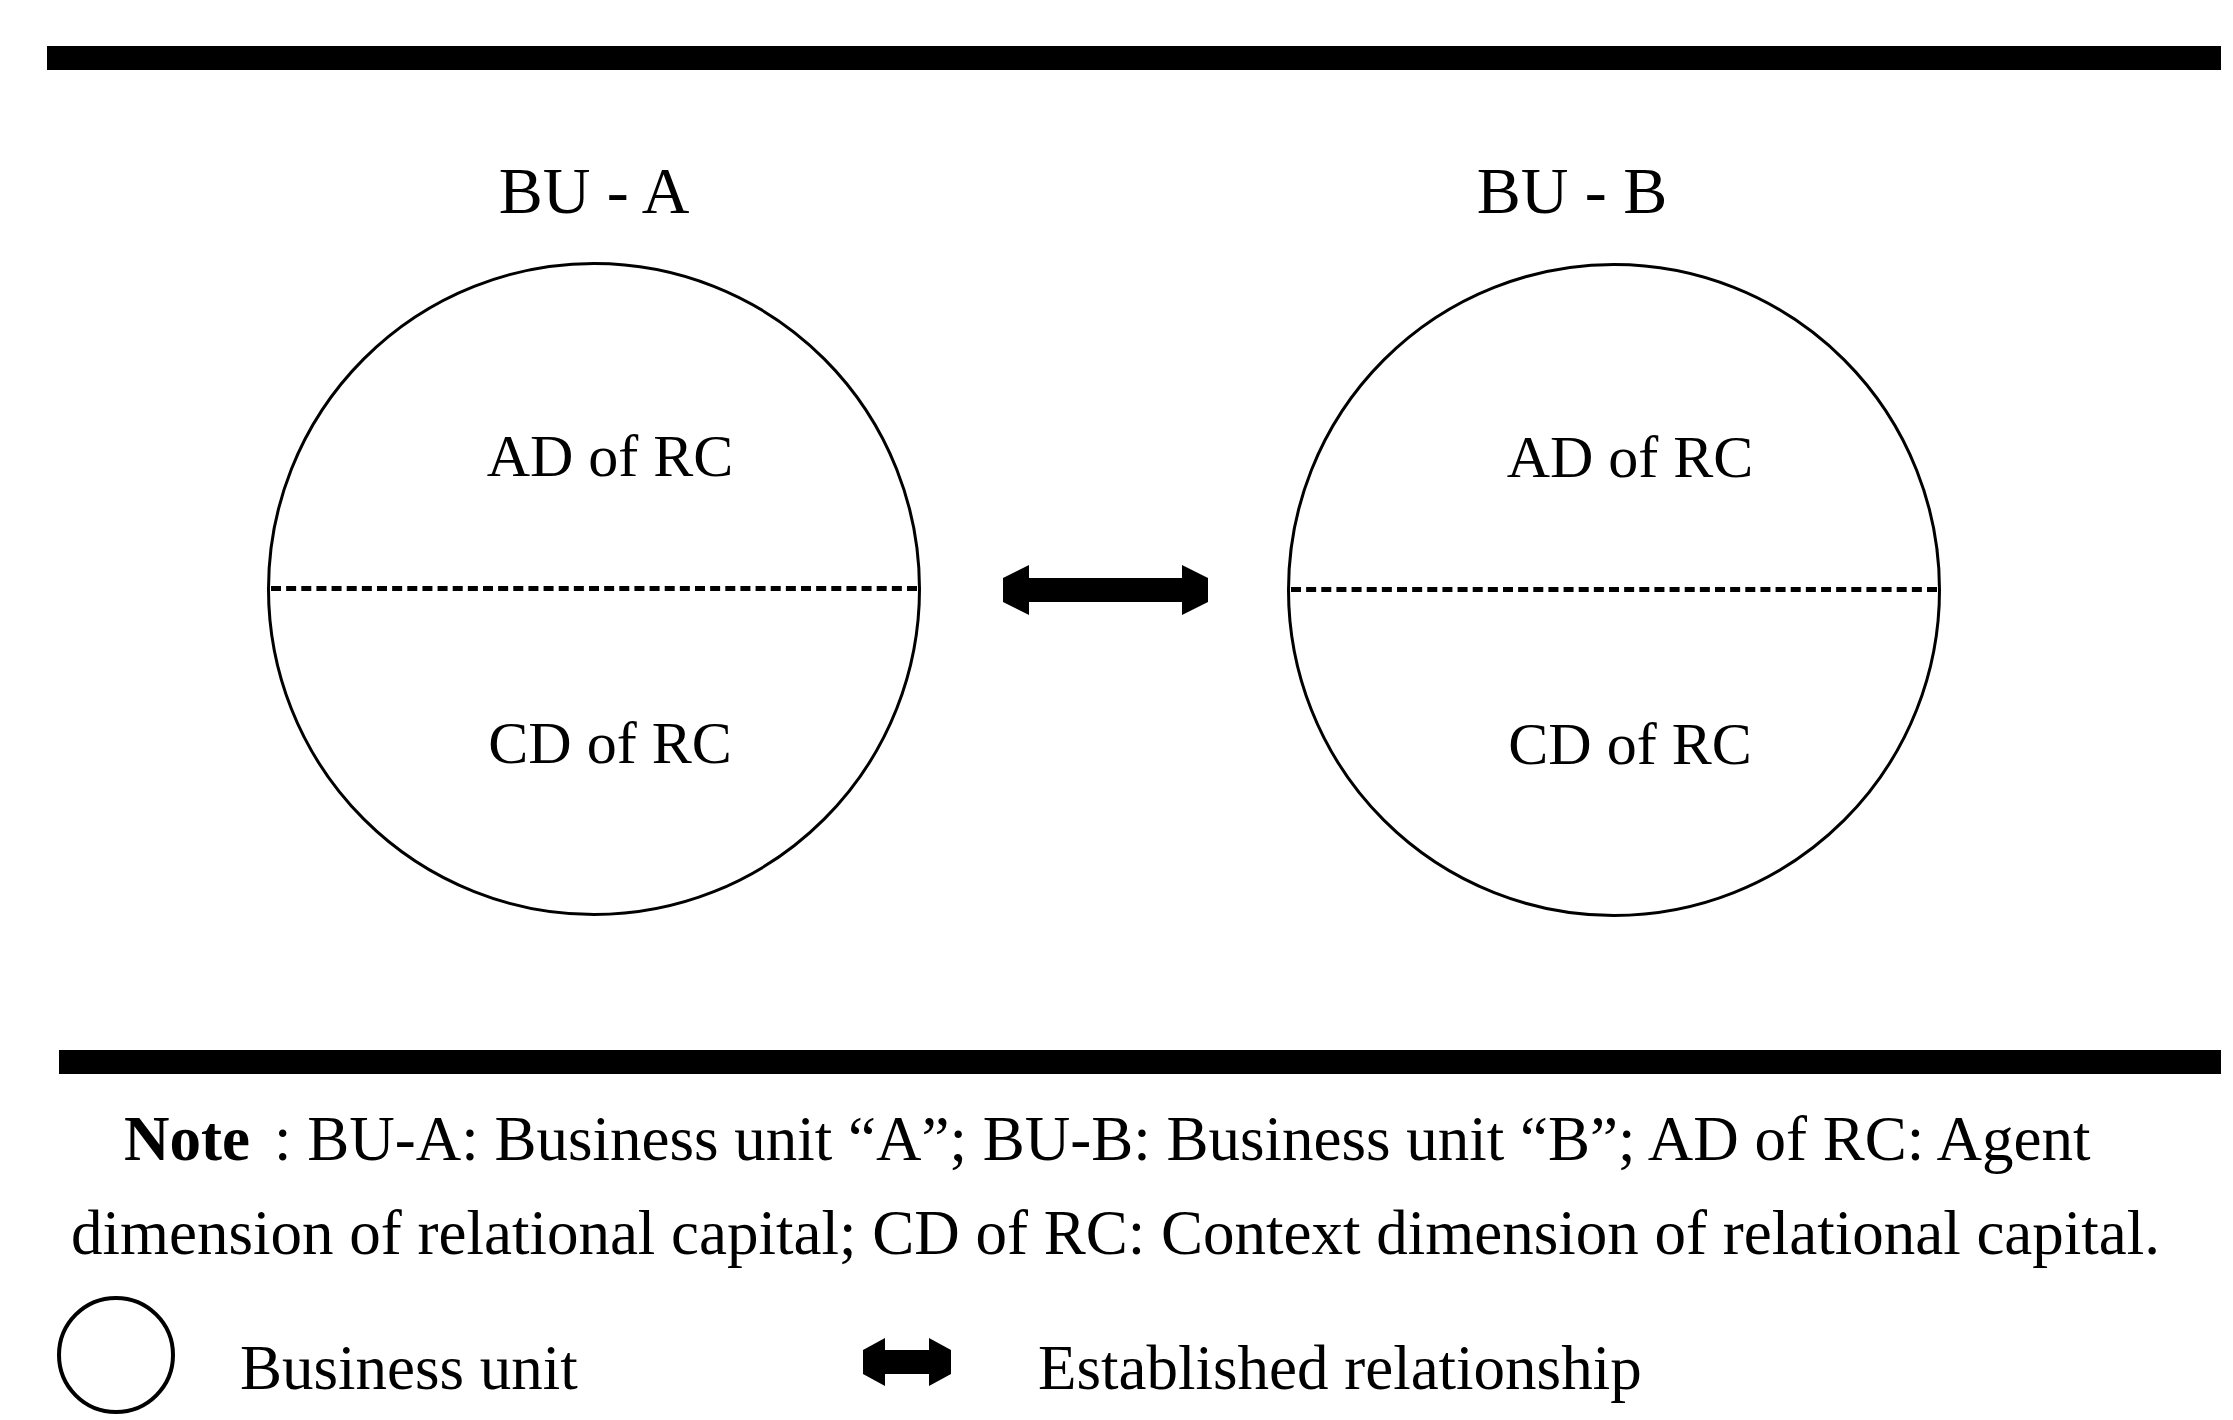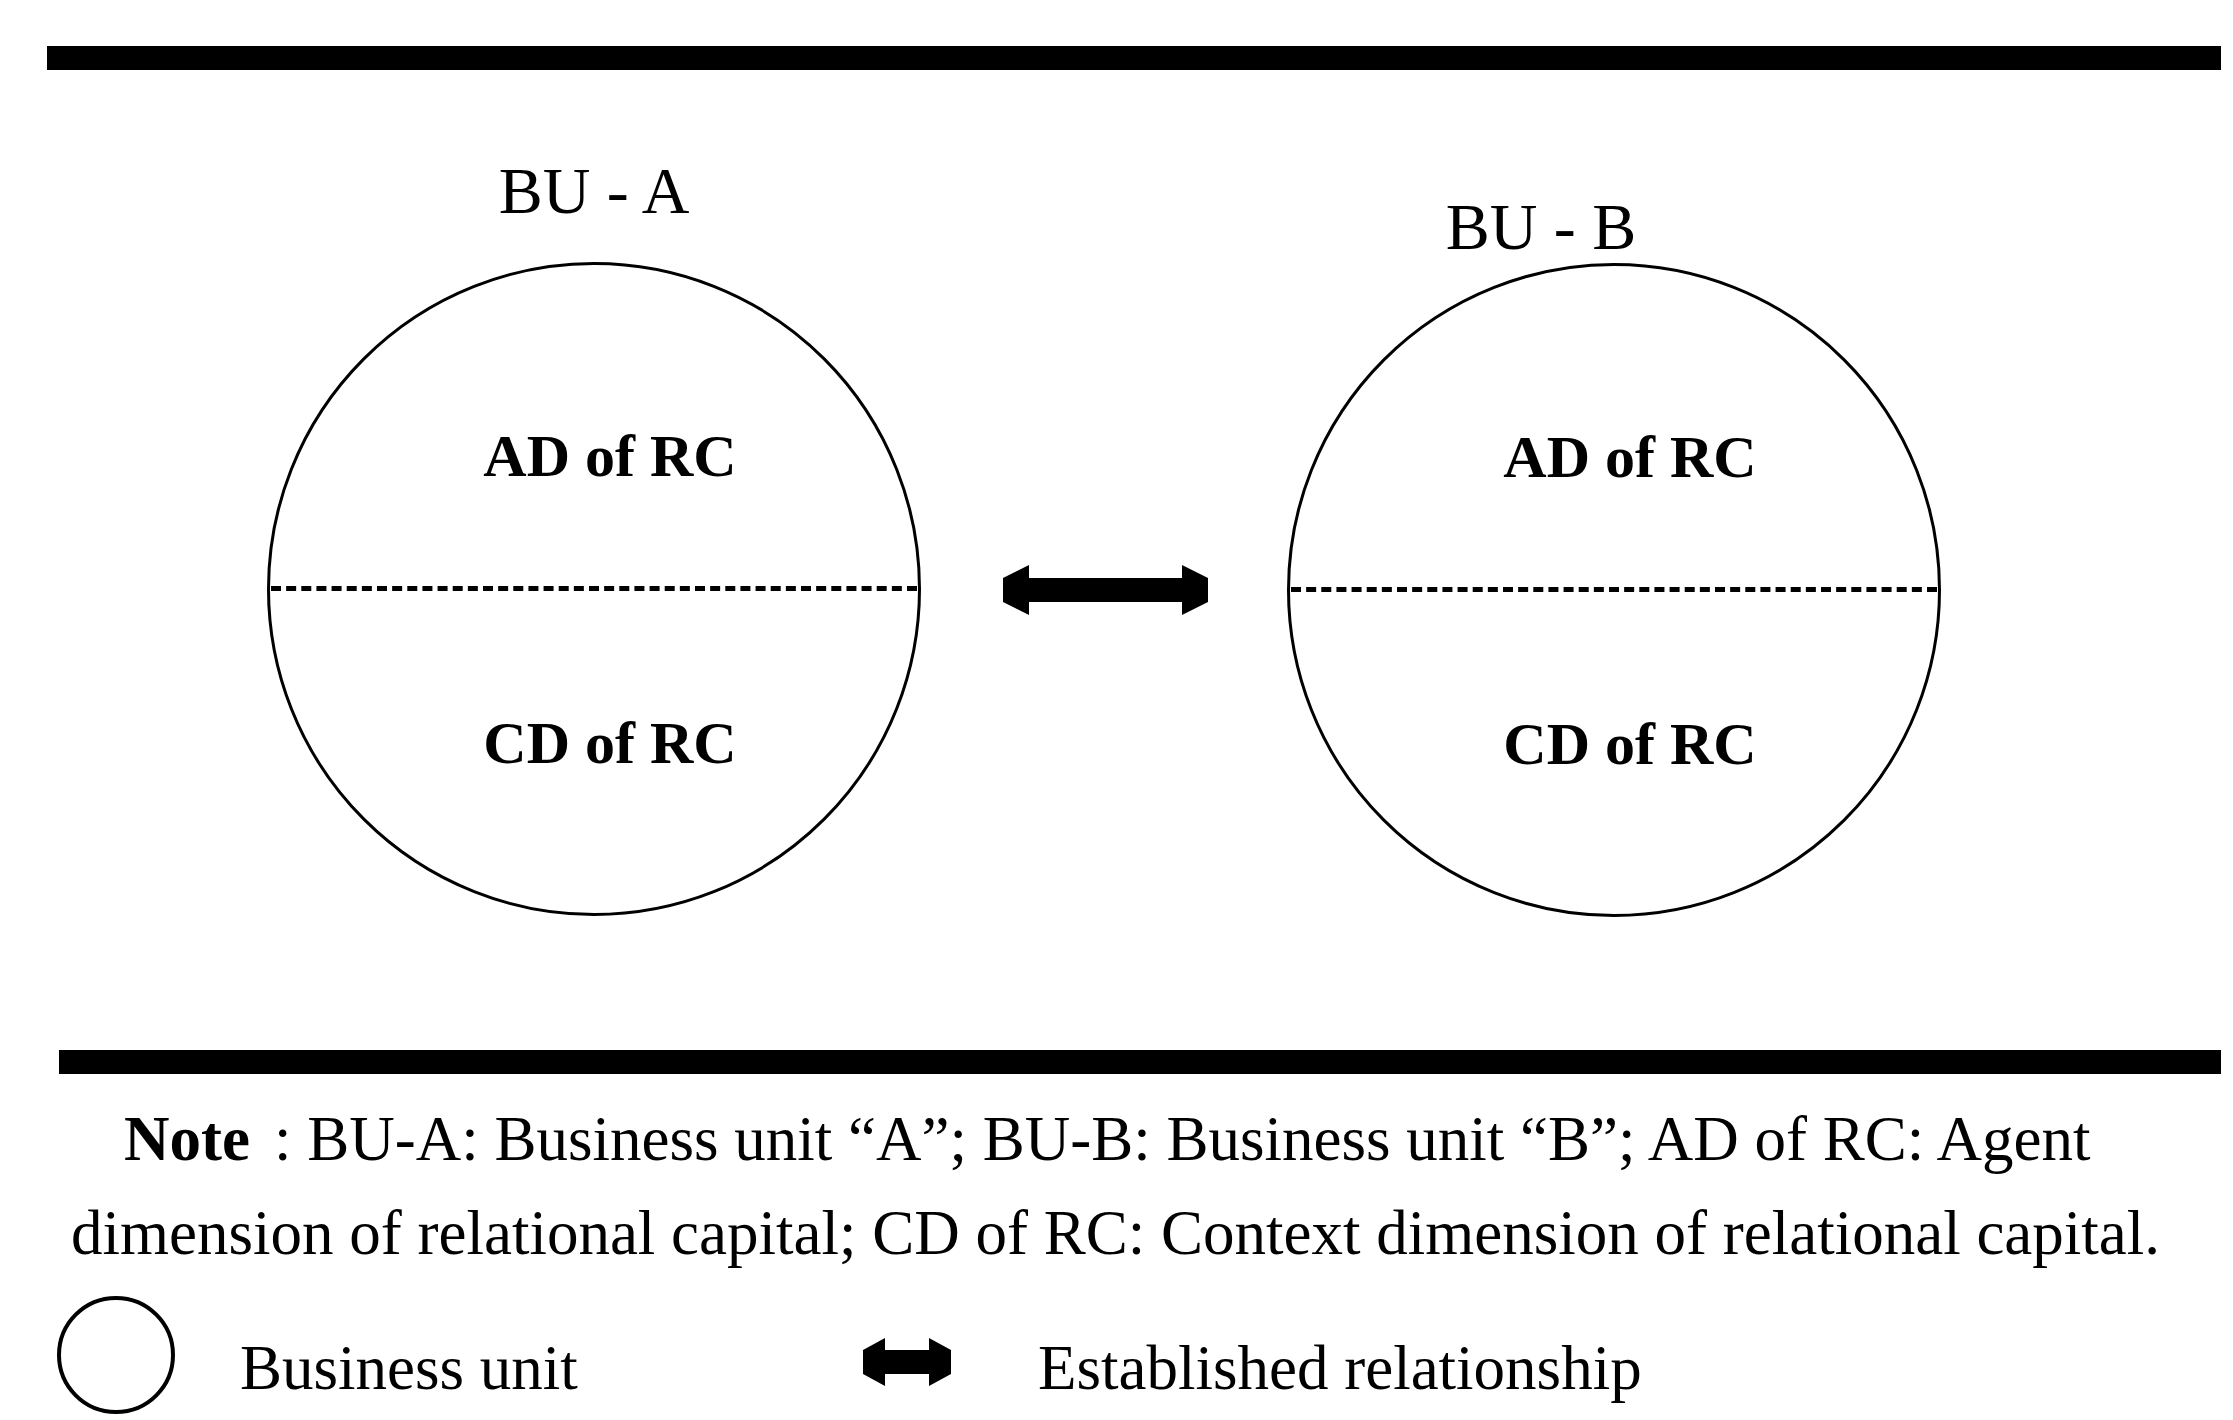--- a/index.html
+++ b/index.html
@@ -19,41 +19,40 @@
 
   .unit-title {
     position: absolute;
     width: 654px;
     text-align: center;
     font-size: 66px;
     line-height: 72px;
     white-space: nowrap;
   }
   .title-a { left: 243px;  top: 119px; }
-  .title-b { left: 1190px; top: 119px; margin-top: 36px; }
+  .title-b { left: 1221px; top: 119px; }
 
   .bu-circle {
     position: absolute;
     width: 654px;
     height: 654px;
     border: 3px solid #000000;
     border-radius: 50%;
     background: transparent;
   }
   .circle-a { left: 243px;  top: 238px; }
   .circle-b { left: 1263px; top: 239px; }
 
   .zone-label {
     position: absolute;
     width: 654px;
     text-align: center;
     font-size: 60px;
     line-height: 64px;
     white-space: nowrap;
-    font-weight: bold;
   }
   .ad-a { left: 259px;  top: 388px; }
   .cd-a { left: 259px;  top: 675px; }
   .ad-b { left: 1279px; top: 389px; }
   .cd-b { left: 1279px; top: 676px; }
 
   .dashed-divider {
     position: absolute;
     height: 0;
     border-top: 5px dashed #000000;

